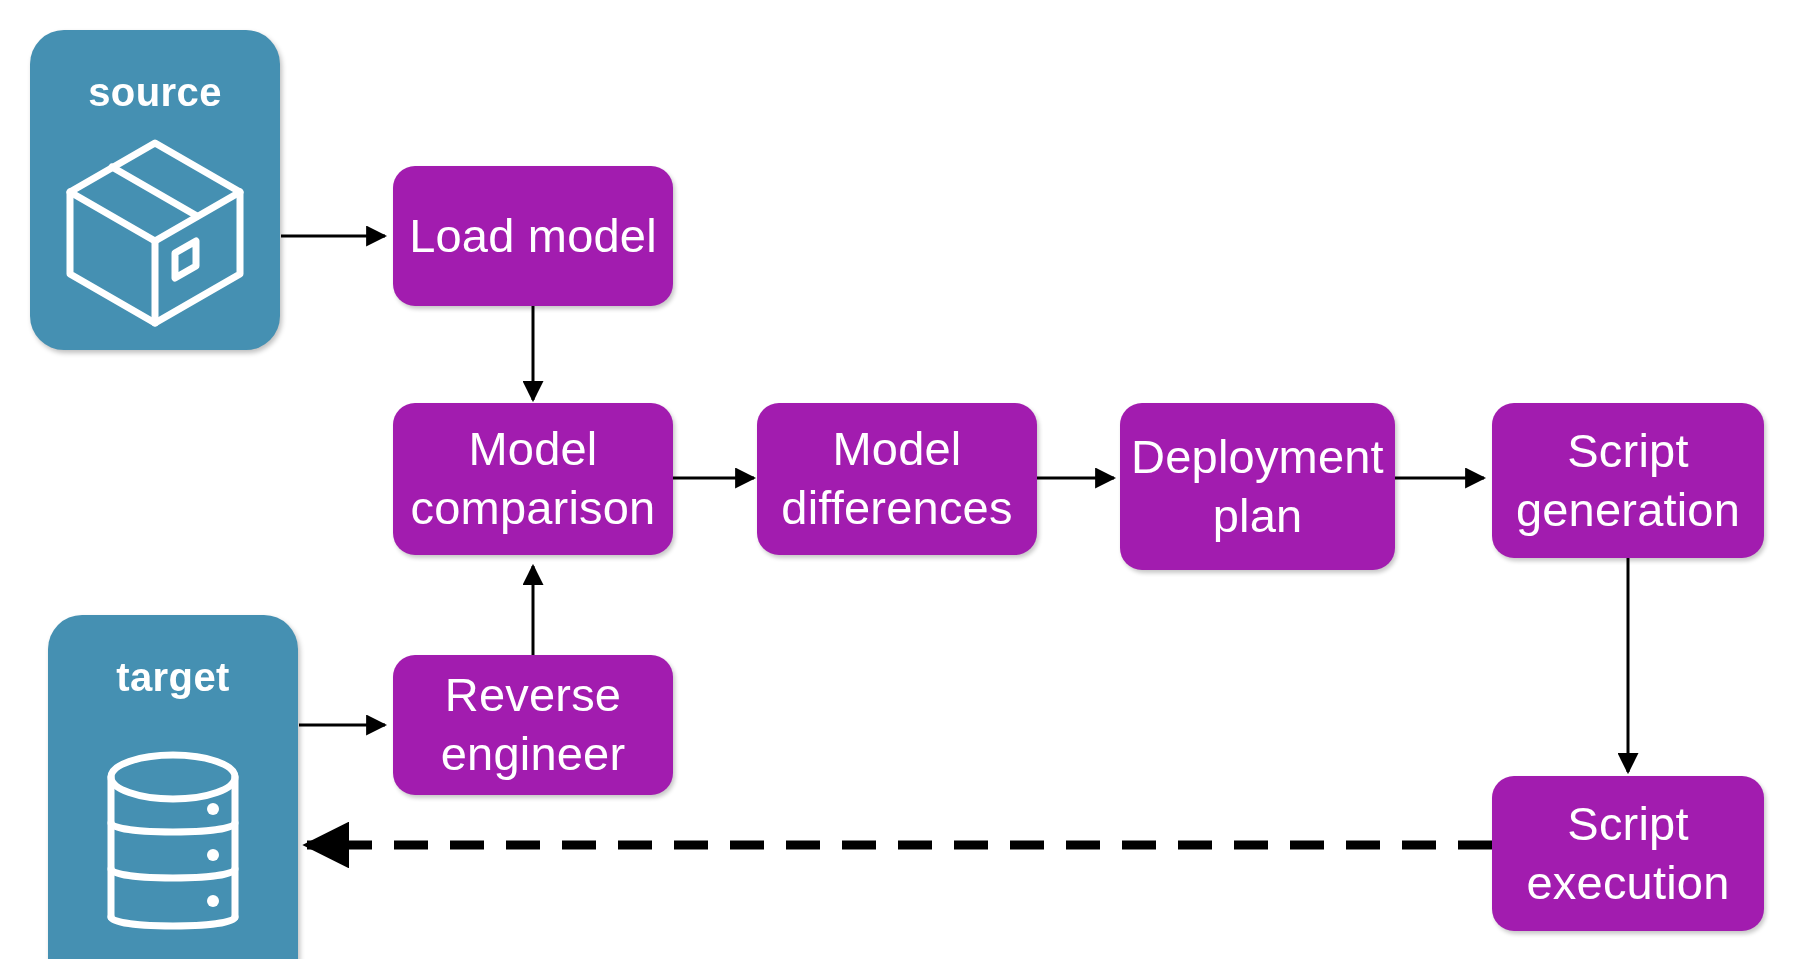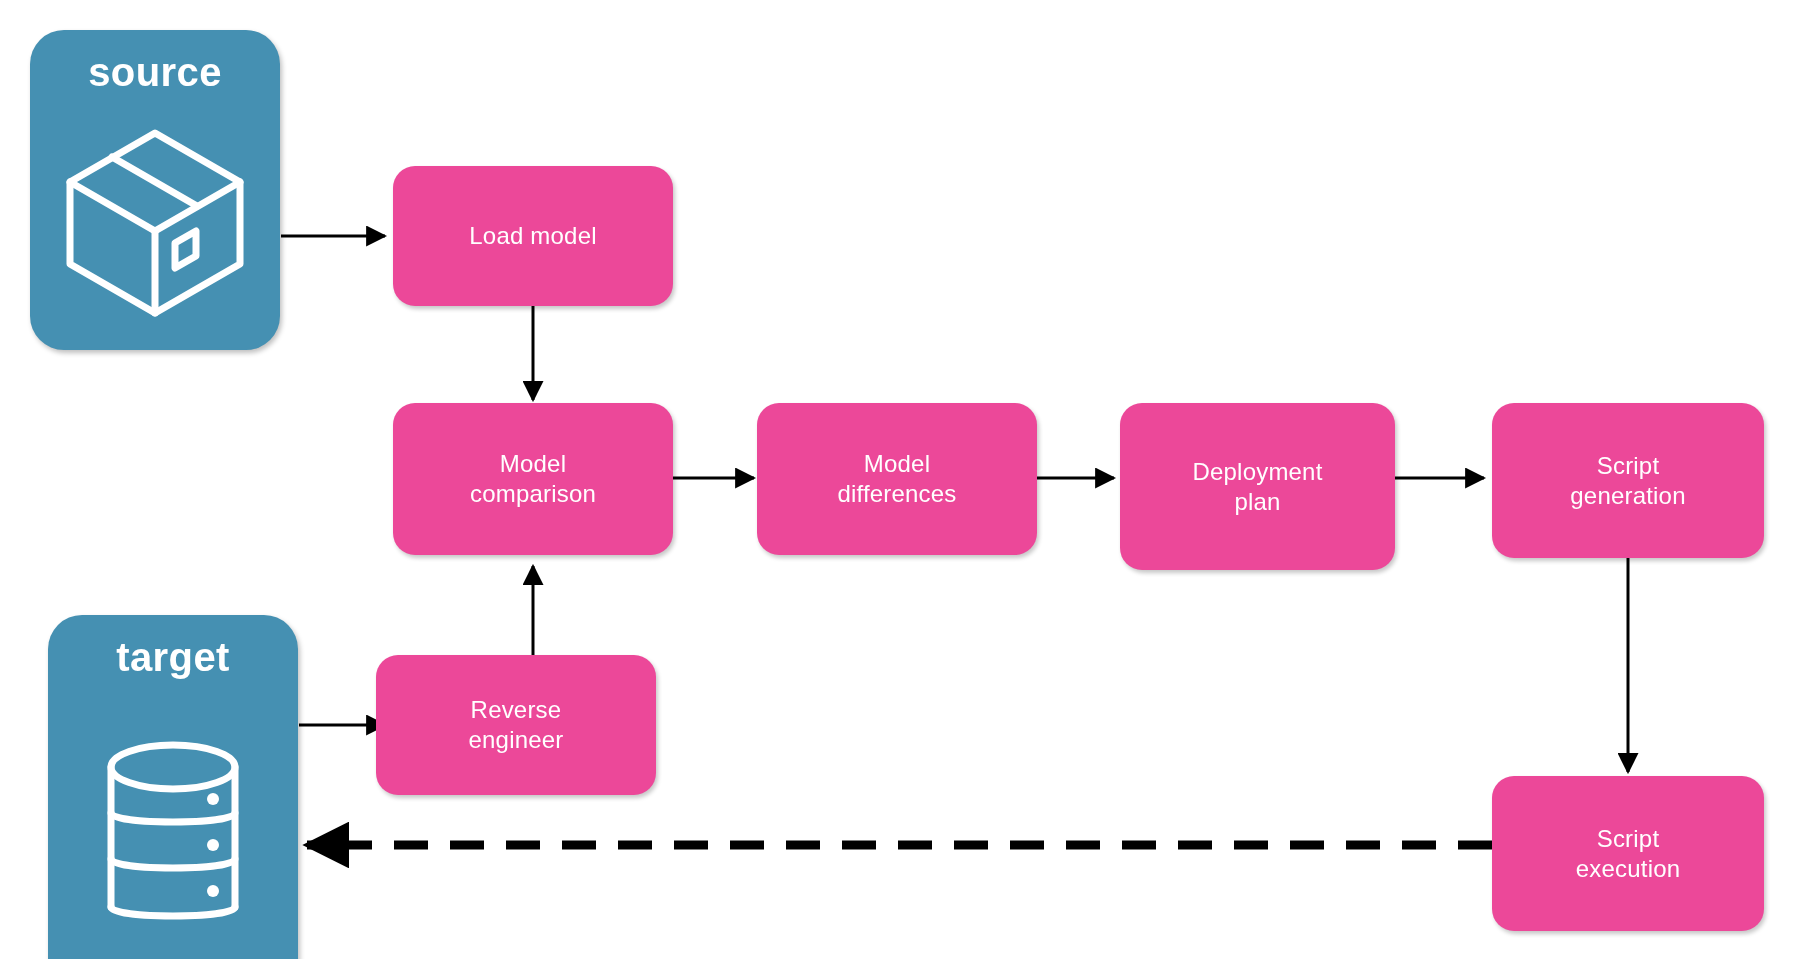--- a/index.html
+++ b/index.html
@@ -28,44 +28,44 @@
   .node {
     position: absolute;
     box-sizing: border-box;
     display: flex;
     align-items: center;
     justify-content: center;
     text-align: center;
     color: #ffffff;
   }
   .proc {
-    background: #ec4899;
+    background: #a21caf;
     border-radius: 22px;
-    font-size: 24px;
+    font-size: 47px;
     line-height: 1.25;
     letter-spacing: 0.2px;
     font-weight: 400;
     box-shadow: 2px 3px 4px rgba(0,0,0,0.22);
   }
   .proc .label {
     padding: 0 10px;
     white-space: pre-line;
   }
   .endpoint {
     background: #4590b2;
     border-radius: 34px;
     flex-direction: column;
     justify-content: flex-start;
     box-shadow: 2px 3px 5px rgba(0,0,0,0.25);
   }
   .endpoint .ep-title {
     font-size: 40px;
     font-weight: bold;
     letter-spacing: 0.4px;
-    margin-top: 20px;
+    margin-top: 40px;
     color: #ffffff;
   }
   .endpoint .ep-icon {
     flex: 1;
     display: flex;
     align-items: center;
     justify-content: center;
     width: 100%;
   }
   .ep-icon svg { display: block; }
@@ -151,21 +151,21 @@
   <div class="node proc" style="left:1120px; top:403px; width:275px; height:167px;">
     <span class="label">Deployment
 plan</span>
   </div>
 
   <div class="node proc" style="left:1492px; top:403px; width:272px; height:155px;">
     <span class="label">Script
 generation</span>
   </div>
 
-  <div class="node proc" style="left:376px; top:655px; width:280px; height:140px;">
+  <div class="node proc" style="left:393px; top:655px; width:280px; height:140px;">
     <span class="label">Reverse
 engineer</span>
   </div>
 
   <div class="node proc" style="left:1492px; top:776px; width:272px; height:155px;">
     <span class="label">Script
 execution</span>
   </div>
 
 </div>

